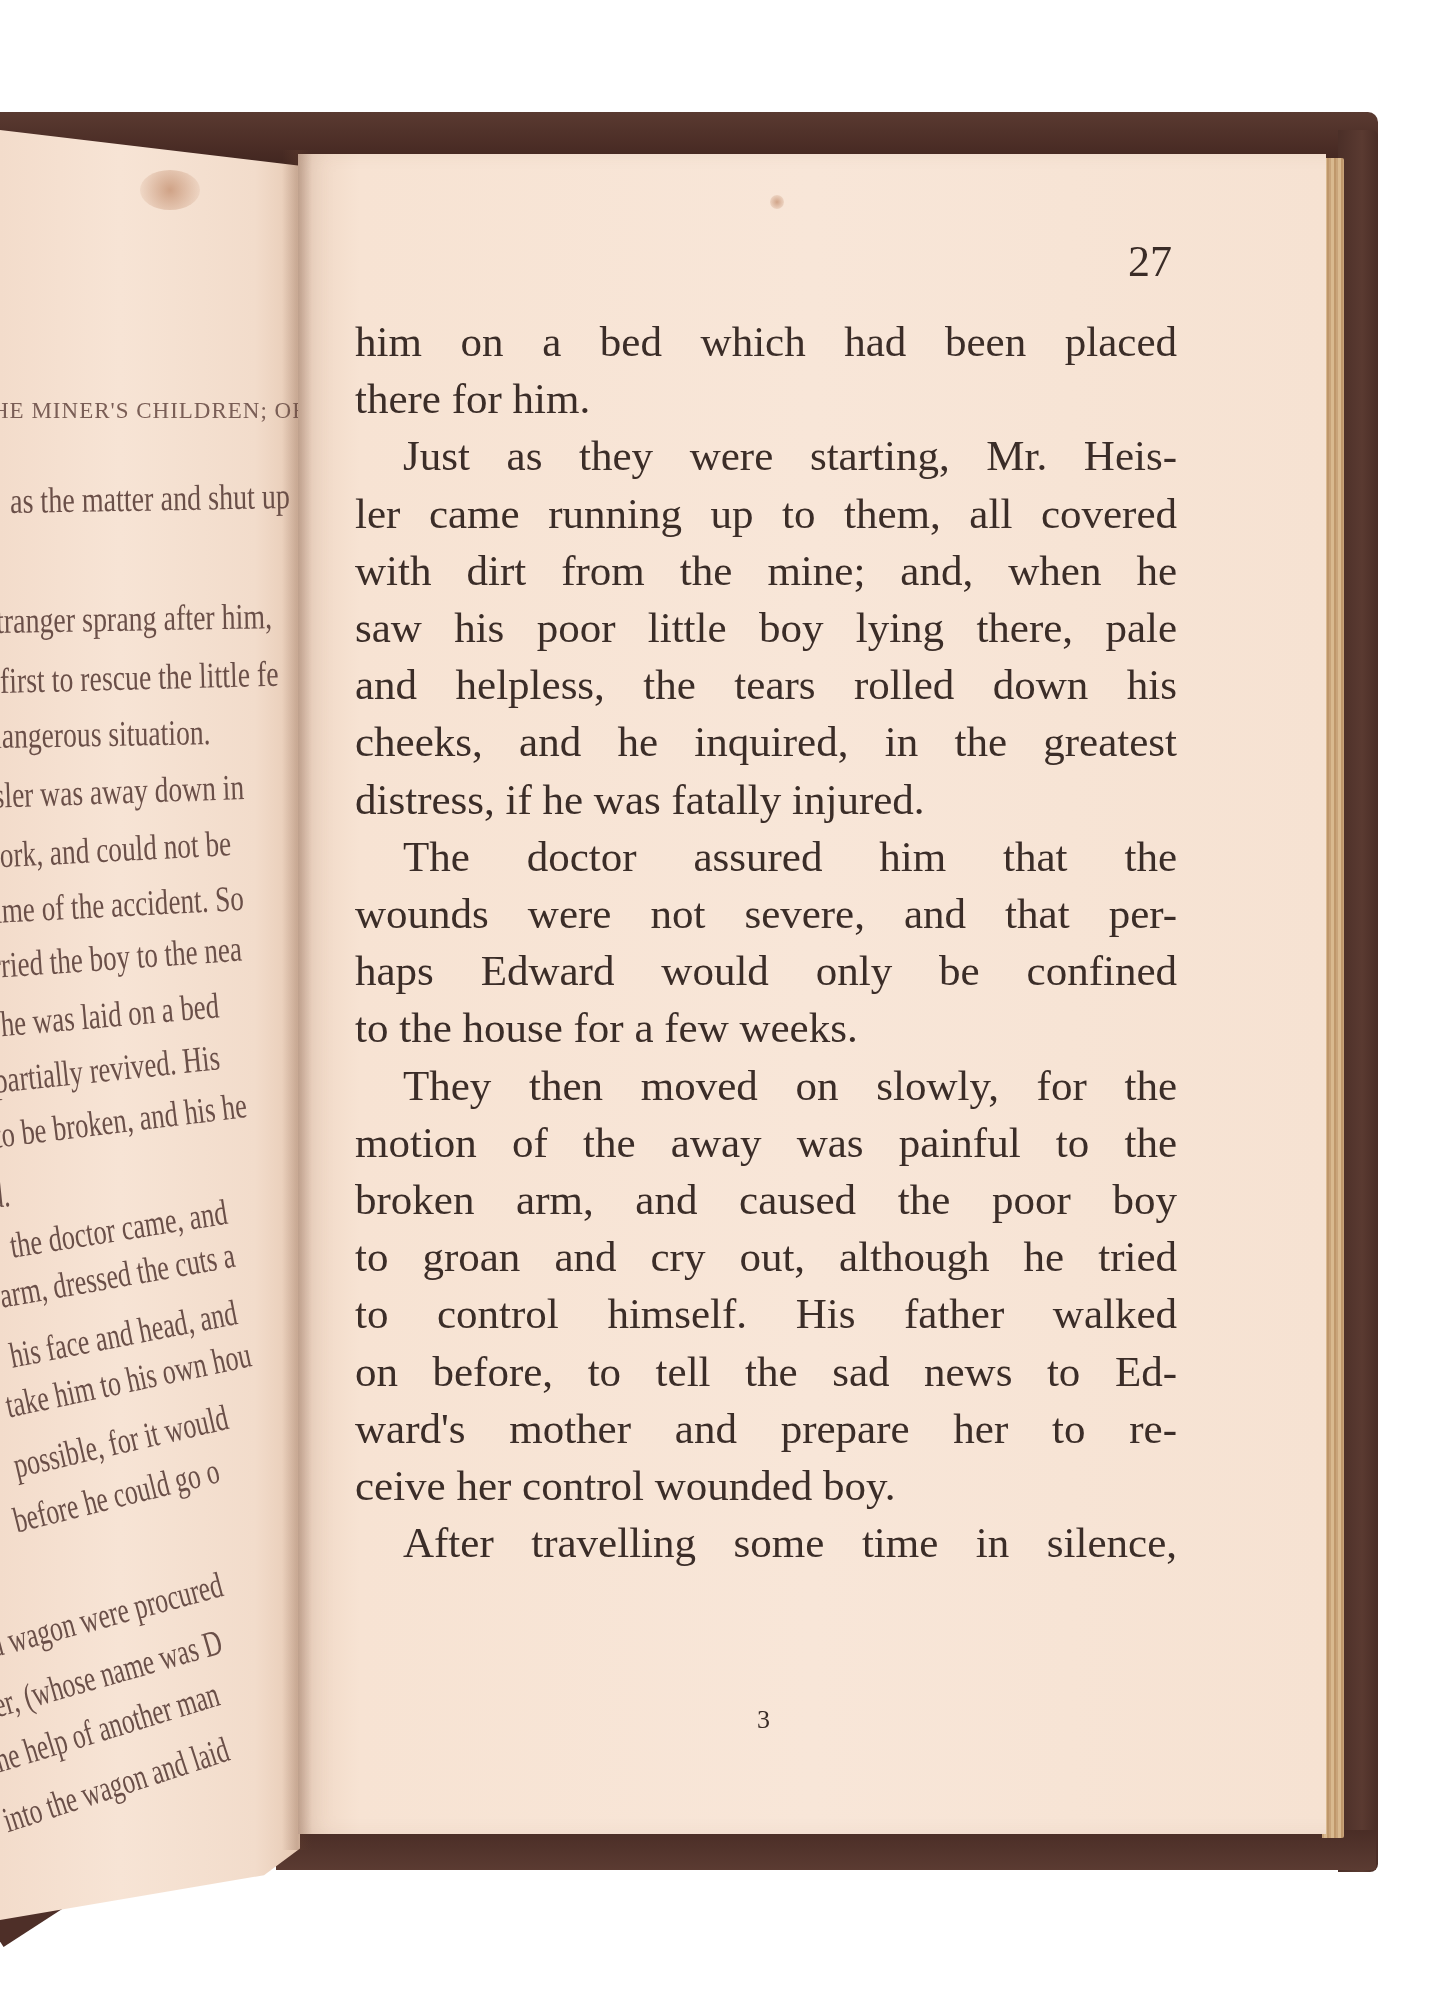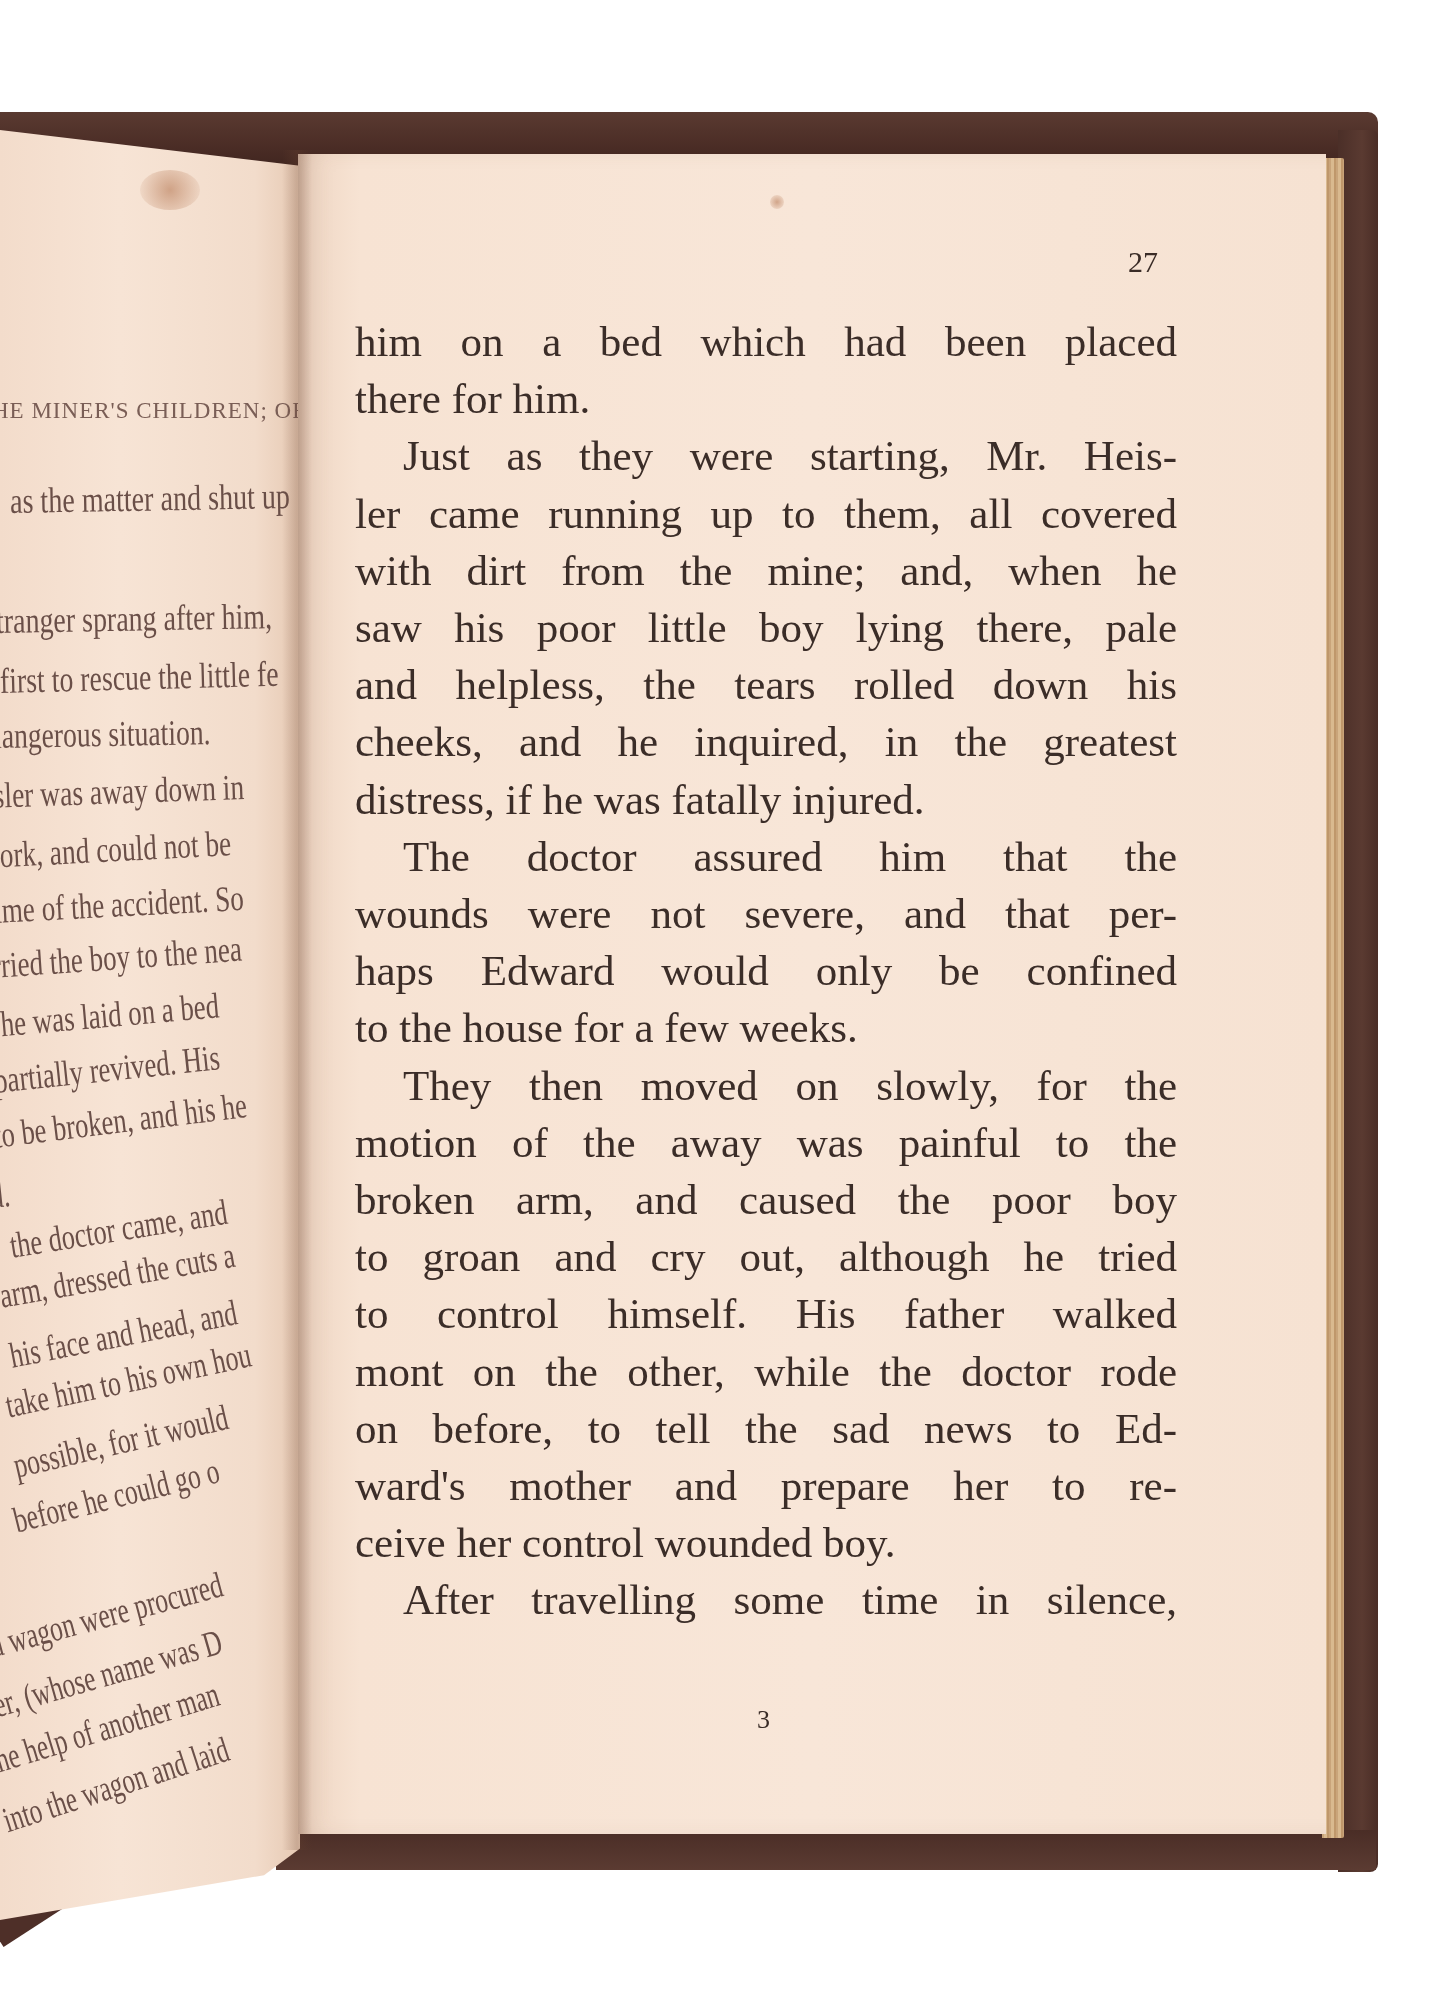--- a/index.html
+++ b/index.html
@@ -55,22 +55,22 @@
     position:absolute; left:282px; top:150px; width:30px; height:1700px;
     background:linear-gradient(90deg,rgba(0,0,0,0),rgba(110,70,50,.25),rgba(0,0,0,0));
   }
 
   .running-head {
     position:absolute; top:262px; left:470px;
     font-size:27px; letter-spacing:3px; color:#3d2f2a;
     font-family:"Liberation Serif", serif;
   }
   .folio {
-    position:absolute; top:245px; left:1128px;
-    font-size:30px; color:#3a2c27;
+    position:absolute; top:236px; left:1128px;
+    font-size:44px; color:#3a2c27;
     font-family:"Liberation Serif", serif;
   }
   .body-text {
     position:absolute; left:355px; top:313px; width:822px;
     font-family:"Liberation Serif", serif;
     font-size:43px; line-height:57.2px; color:#3b2d28;
   }
   .body-text .line {
     display:block; white-space:nowrap;
     text-align:justify; text-align-last:justify;
@@ -162,21 +162,20 @@
       <span class="line last">distress, if he was fatally injured.</span>
       <span class="line indent">The doctor assured him that the</span>
       <span class="line">wounds were not severe, and that per-</span>
       <span class="line">haps Edward would only be confined</span>
       <span class="line last">to the house for a few weeks.</span>
       <span class="line indent">They then moved on slowly, for the</span>
       <span class="line">motion of the away was painful to the</span>
       <span class="line">broken arm, and caused the poor boy</span>
       <span class="line">to groan and cry out, although he tried</span>
       <span class="line">to control himself. His father walked</span>
-      <span class="line">mont on the other, while the doctor rode</span>
       <span class="line">on before, to tell the sad news to Ed-</span>
       <span class="line">ward's mother and prepare her to re-</span>
       <span class="line last">ceive her control wounded boy.</span>
       <span class="line indent">After travelling some time in silence,</span>
     </div>
 
   <div class="signature">3</div>
 </div>
 
 </body></html>

